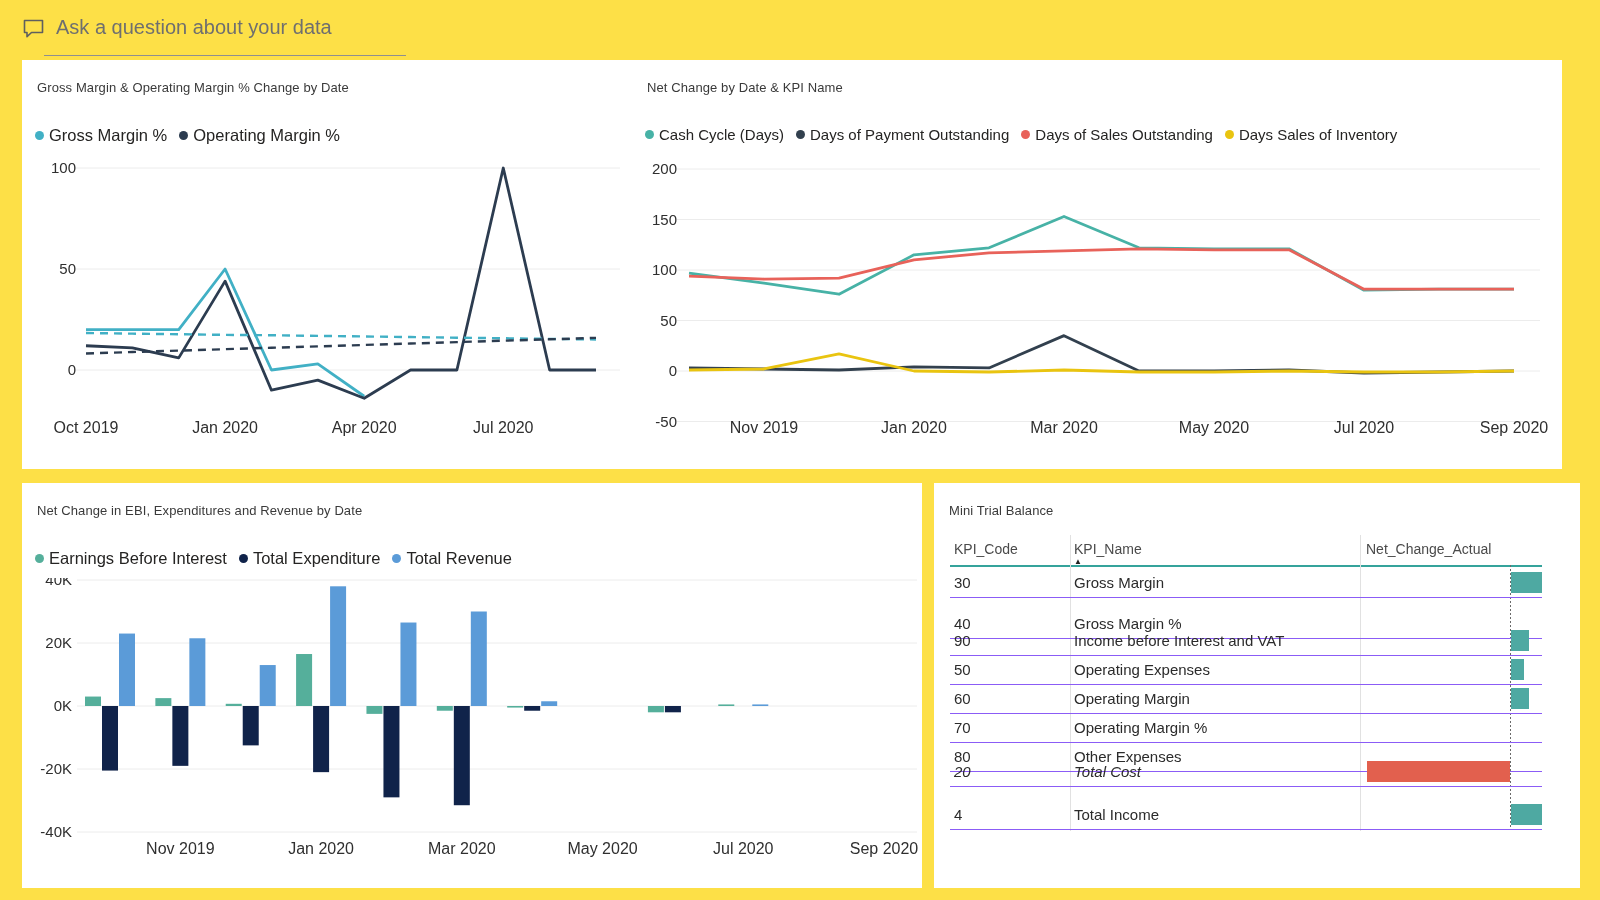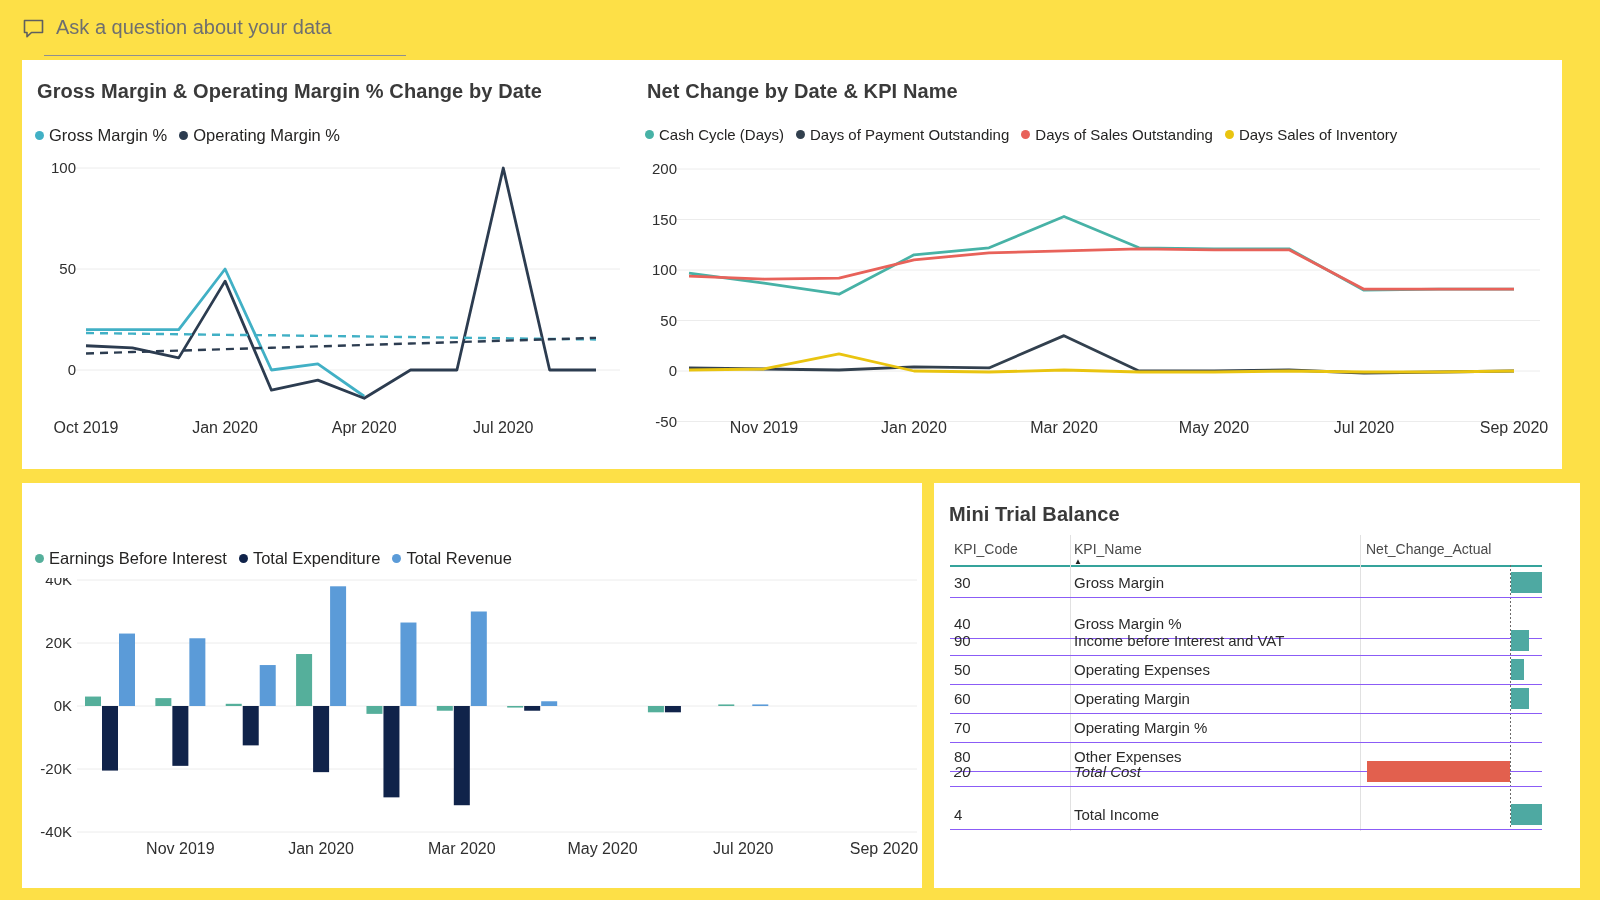--- a/index.html
+++ b/index.html
@@ -3,21 +3,21 @@
 <meta charset="utf-8">
 <style>
   html,body{margin:0;padding:0}
   .page{position:relative;width:1600px;height:900px;background:#fde047;
         font-family:"Liberation Sans","DejaVu Sans",sans-serif;overflow:hidden}
   .panel{position:absolute;background:#ffffff}
   #panel-0{left:22px;top:60px;width:614px;height:409px}
   #panel-1{left:632px;top:60px;width:930px;height:409px}
   #panel-2{left:22px;top:483px;width:900px;height:405px}
   #panel-3{left:934px;top:483px;width:646px;height:405px}
-  .title{position:absolute;left:15px;top:20px;margin:0;font-size:20px;font-weight:700;
+  .title{position:absolute;left:15px;top:20px;margin:0;font-size:13px;font-weight:400;
          color:#3a3a3a;letter-spacing:.1px;white-space:nowrap}
   .legend{position:absolute;left:13px;top:66px;display:flex;gap:12px;align-items:center;white-space:nowrap}
   #legend-0,#legend-2{font-size:16.5px}
   #legend-1{font-size:15px}
   .legend-item{display:flex;align-items:center;gap:5px;color:#252423}
   .dot{width:9px;height:9px;border-radius:50%;flex:0 0 auto}
   .plot{position:absolute;left:0;top:95px}
   .tick{font-size:15px;fill:#2f2f2f}
   .xlab{font-size:16px;fill:#2f2f2f}
   
@@ -121,20 +121,21 @@
         <text x="732" y="278" text-anchor="middle" class="xlab">Jul 2020</text>
         <text x="882" y="278" text-anchor="middle" class="xlab">Sep 2020</text>
         <path d="M57 118.03 L132 128.13 L207 139.24 L282 99.85 L357 92.78 L432 61.47 L507 92.78 L582 93.78999999999999 L657 93.78999999999999 L732 135.2 L807 134.19 L882 134.19" fill="none" stroke="#47B2A6" stroke-width="2.8" stroke-dasharray="none" stroke-linejoin="round" stroke-linecap="butt"></path>
         <path d="M57 212.97 L132 213.98 L207 214.99 L282 211.96 L357 212.97 L432 180.65 L507 216 L582 216 L657 214.99 L732 218.02 L807 217.01 L882 216" fill="none" stroke="#32404E" stroke-width="2.8" stroke-dasharray="none" stroke-linejoin="round" stroke-linecap="butt"></path>
         <path d="M57 121.06 L132 124.09 L207 123.08 L282 104.9 L357 97.83 L432 95.81 L507 93.78999999999999 L582 94.8 L657 94.8 L732 134.19 L807 134.19 L882 134.19" fill="none" stroke="#E8625A" stroke-width="2.8" stroke-dasharray="none" stroke-linejoin="round" stroke-linecap="butt"></path>
         <path d="M57 214.99 L132 213.98 L207 198.82999999999998 L282 216 L357 217.01 L432 214.99 L507 217.01 L582 217.01 L657 216 L732 217.01 L807 217.01 L882 216" fill="none" stroke="#E9C410" stroke-width="2.8" stroke-dasharray="none" stroke-linejoin="round" stroke-linecap="butt"></path>
       </svg>
   </section>
 
   <section class="panel" id="panel-2">
+    <h2 class="title">Net Change in EBI, Expenditures and Revenue by Date</h2>
     <div class="legend" id="legend-2">
         <span class="legend-item">
           <span class="dot" style="background: rgb(85, 175, 155);"></span>
           <span>Earnings Before Interest</span>
         </span>
         <span class="legend-item">
           <span class="dot" style="background: rgb(16, 35, 74);"></span>
           <span>Total Expenditure</span>
         </span>
         <span class="legend-item">

